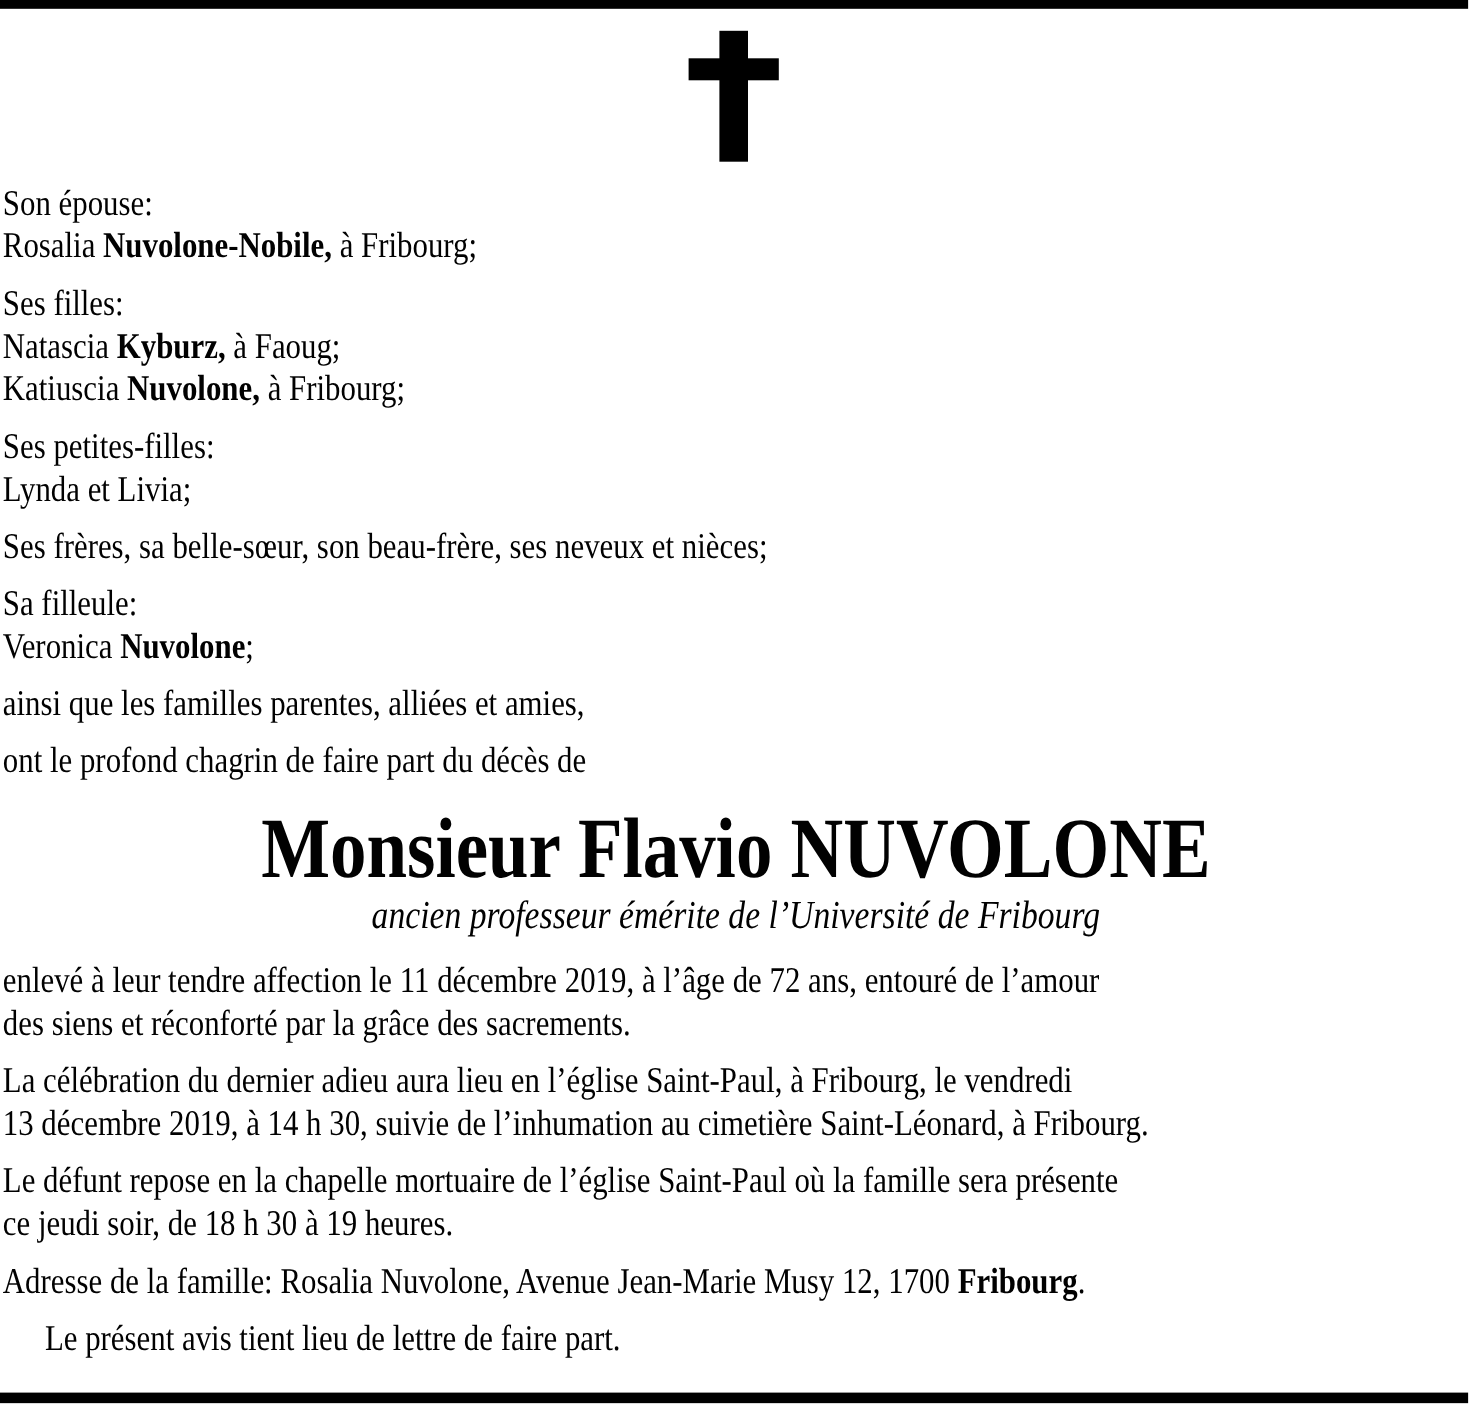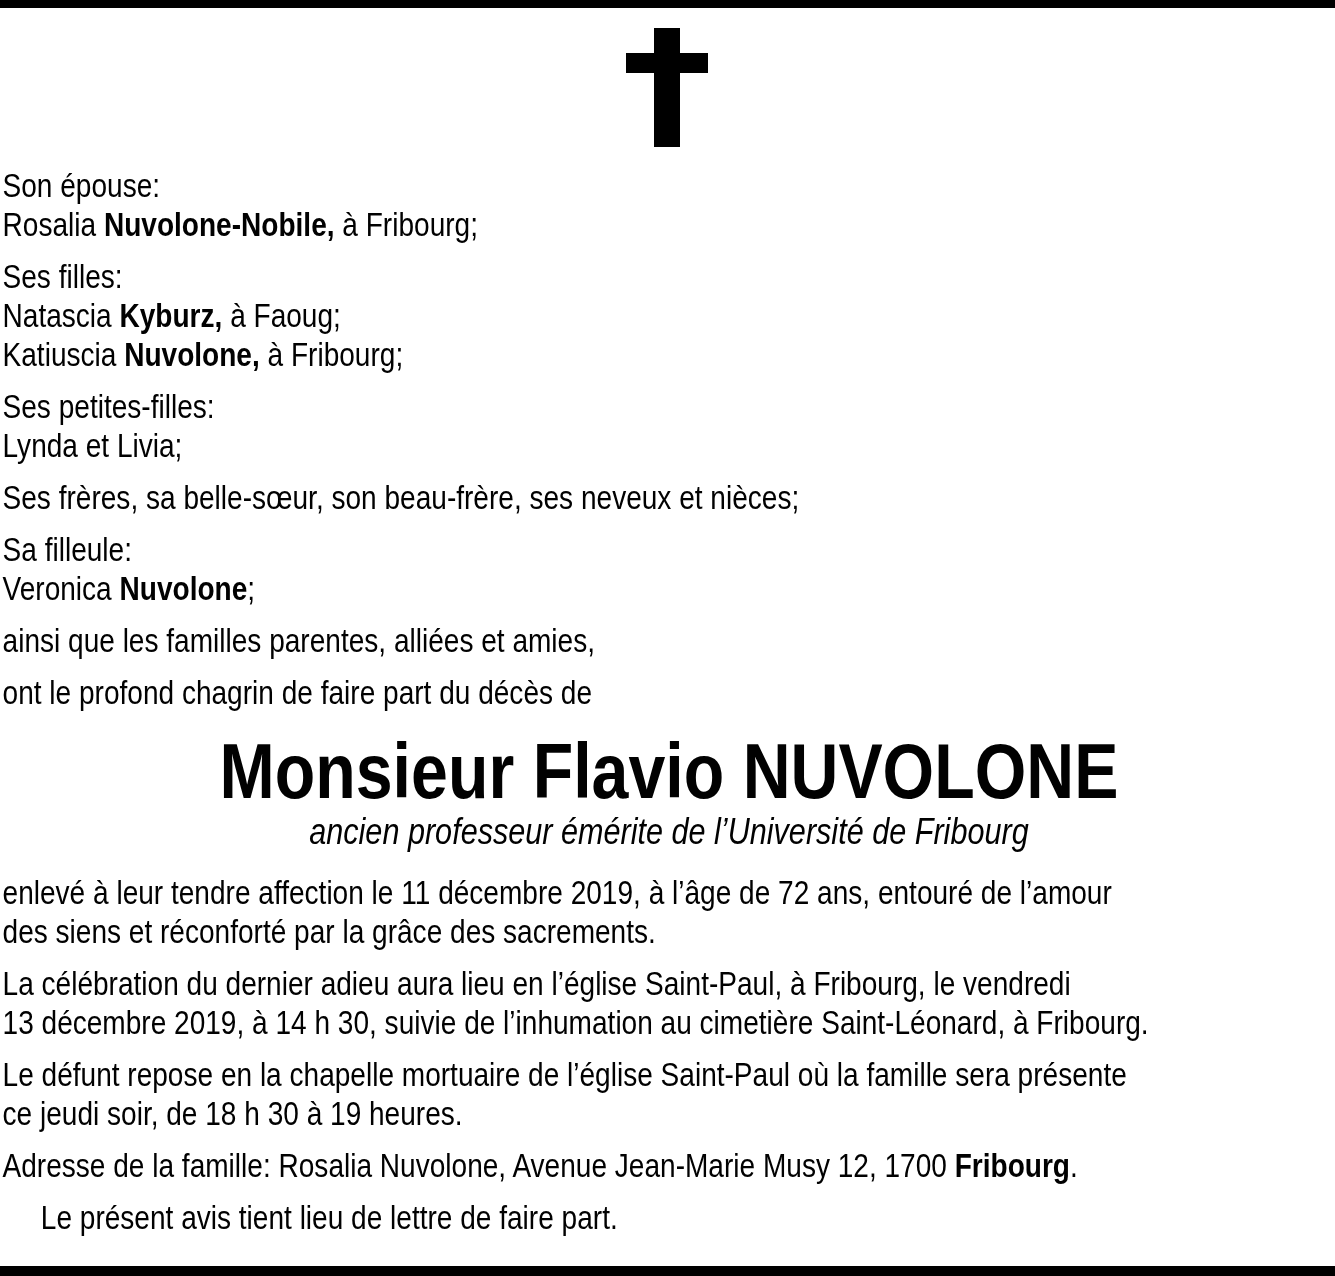--- a/index.html
+++ b/index.html
@@ -1,18 +1,18 @@
 <!DOCTYPE html>
 <html><head>
 <meta charset="utf-8">
 <style>
   html,body{margin:0;padding:0;background:#ffffff;}
   .sheet{
     position:relative;width:1335px;height:1276px;background:#ffffff;
-    overflow:hidden;font-family:Liberation Sans, sans-serif;color:#010101;
+    overflow:hidden;font-family:Liberation Serif, serif;color:#010101;
   }
   .bar{position:absolute;left:0;width:1335px;background:#000000;}
   .bar.top{top:0;height:8px;}
   .bar.bottom{bottom:0;height:10px;}
   .cross{position:absolute;top:28px;left:626px;width:82px;height:119px;}
   .cross-v{position:absolute;left:28px;top:0;width:26px;height:119px;background:#000000;}
   .cross-h{position:absolute;left:0;top:25px;width:82px;height:20px;background:#000000;}
   
   .content{
     position:absolute;top:0;left:0;width:1571px;box-sizing:border-box;

